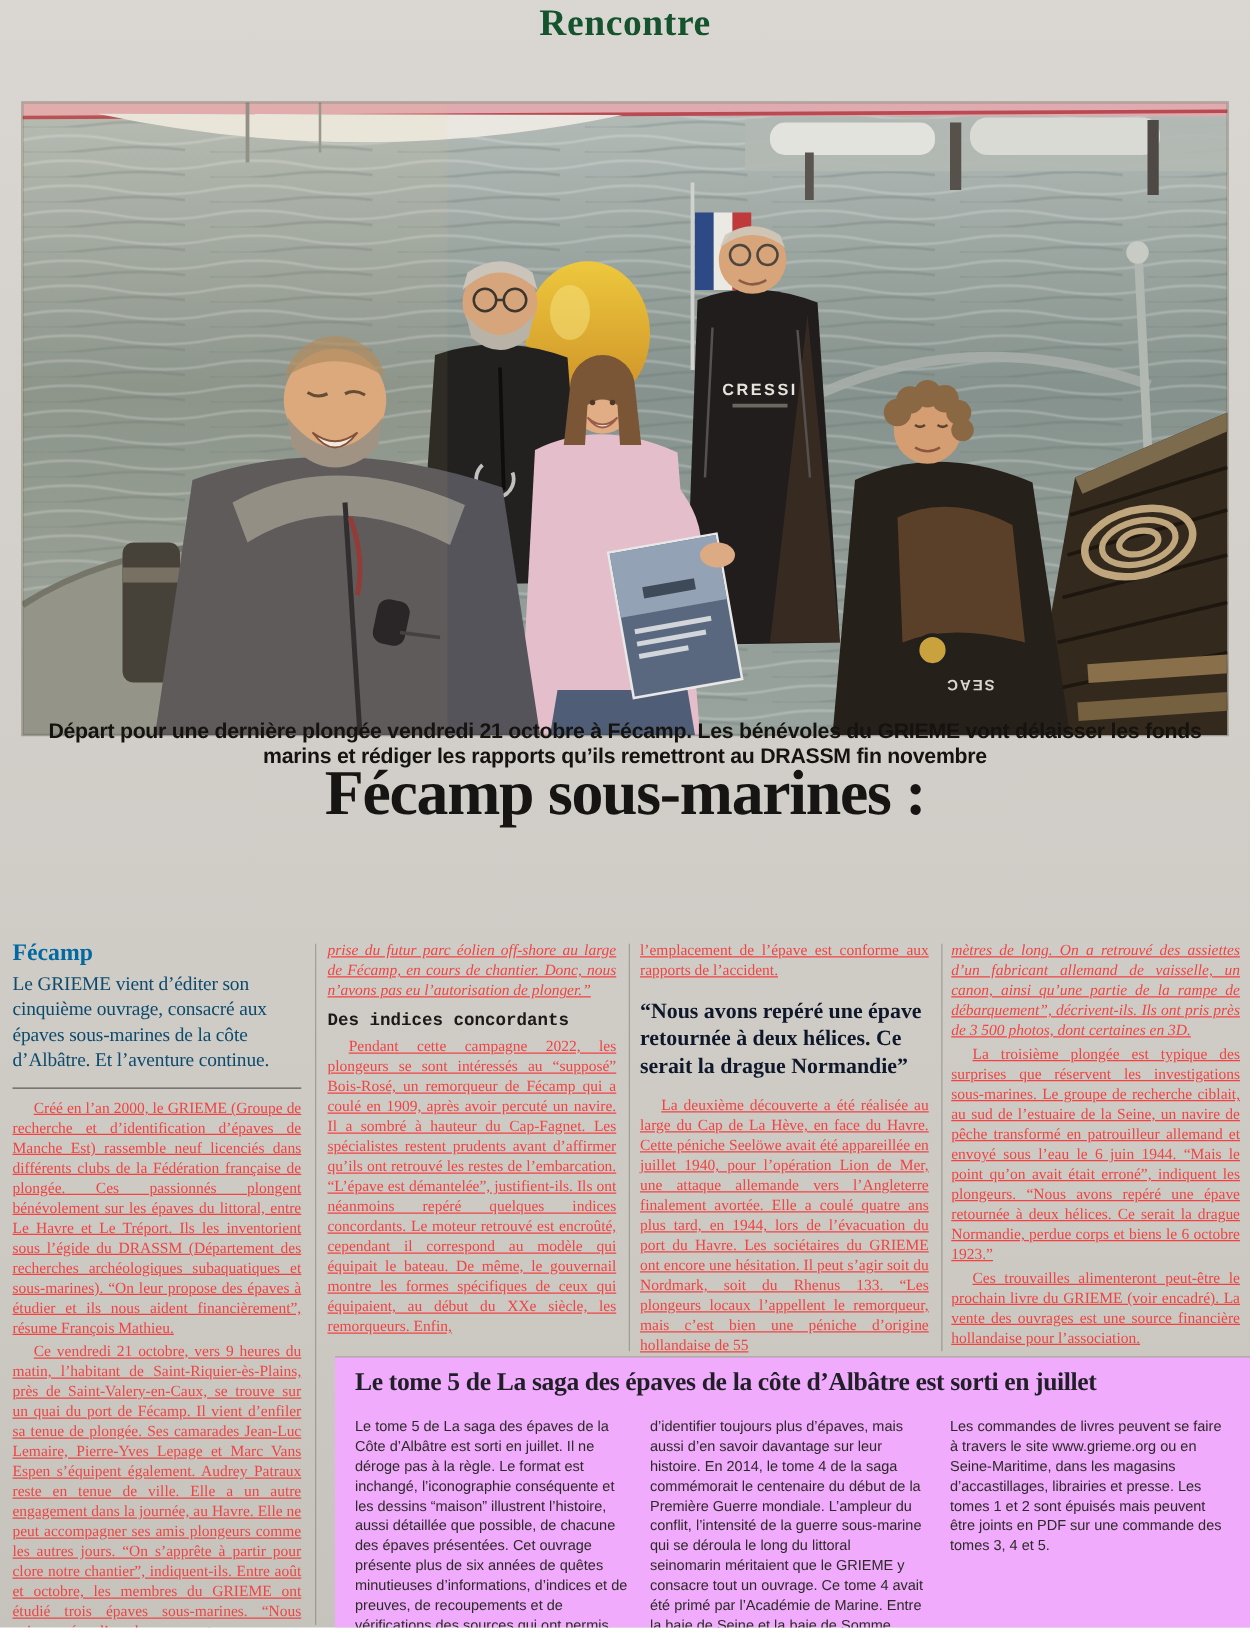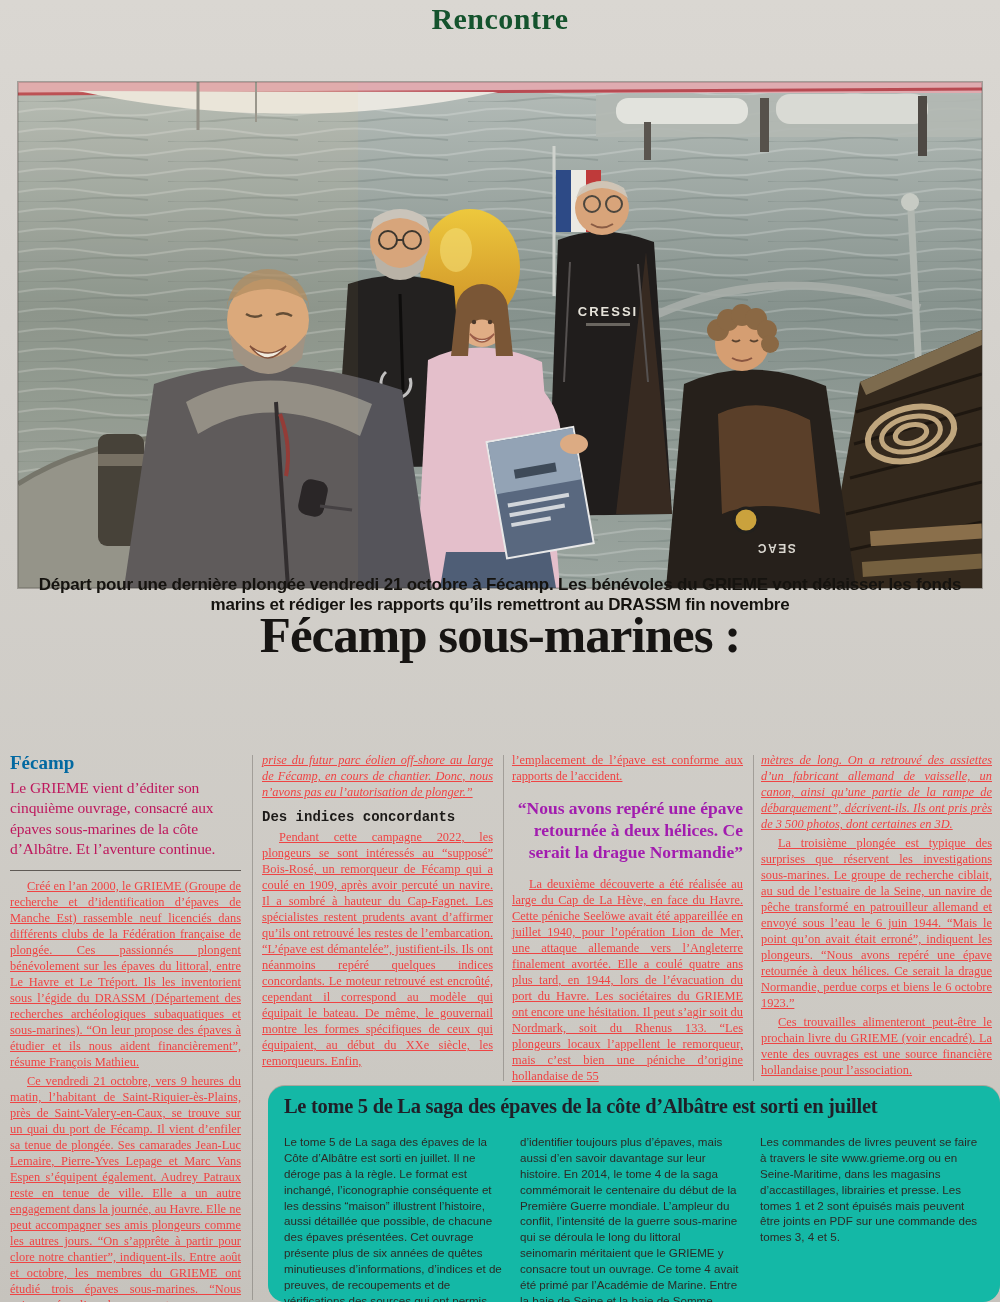--- a/index.html
+++ b/index.html
@@ -30,45 +30,45 @@
   .col{position:absolute;top:752px;width:231px;}
   .col1{left:10px;}
   .col2{left:262px;}
   .col3{left:512px;}
   .col4{left:761px;}
   .kicker{
     font-family:"Liberation Serif",serif;font-weight:bold;font-size:19px;
     color:#0369a1;margin:0 0 4px 0;
   }
   .lede{
-    font-size:15.5px;line-height:1.32;color:#be185d;margin:0;
+    font-size:15.5px;line-height:1.32;color:#0c4a6e;margin:0;
     font-weight:500;letter-spacing:-.1px;
   }
   .rule{border:none;border-top:1.5px solid #5f5a55;margin:10px 0 7px 0;}
   .bodyp{
     font-size:12.4px;line-height:1.29;text-align:justify;margin:0 0 3px 0;
     text-indent:17px;color:#ef4444;text-decoration:underline;
   }
   .noindent{text-indent:0;}
   .ital{font-style:italic;}
   .subhead{
     font-family:Liberation Mono, monospace;font-weight:bold;font-size:14px;
     margin:9px 0 4px 0;color:#1c1a18;
   }
   .pullquote{
     font-family:"Liberation Serif",serif;font-weight:bold;font-size:17.5px;
-    line-height:1.26;margin:13px 0 13px 0;color:#a21caf;text-align:right;
+    line-height:1.26;margin:13px 0 13px 0;color:#0f172a;text-align:left;
   }
   .vsep{position:absolute;width:1px;background:rgba(90,85,78,.38);}
   .sep1{left:252px;top:755px;height:545px;}
   .sep2{left:503px;top:755px;height:326px;}
   .sep3{left:753px;top:755px;height:326px;}
   .box{
     position:absolute;left:268px;top:1086px;width:732px;height:216px;
-    background:#14b8a6;box-shadow:0 -1px 0 rgba(120,115,100,.4);border-radius:17px;
+    background:#f0abfc;box-shadow:0 -1px 0 rgba(120,115,100,.4);
   }
   .box-title{
     position:absolute;left:16px;top:9px;width:700px;
     font-family:"Liberation Serif",serif;font-weight:bold;font-size:20.5px;
     letter-spacing:-.3px;color:#201f28;
   }
   .box-col{
     position:absolute;top:48px;width:220px;
     font-family:"Liberation Sans",sans-serif;font-size:11.6px;line-height:1.37;
     color:#2c2a26;text-align:left;

